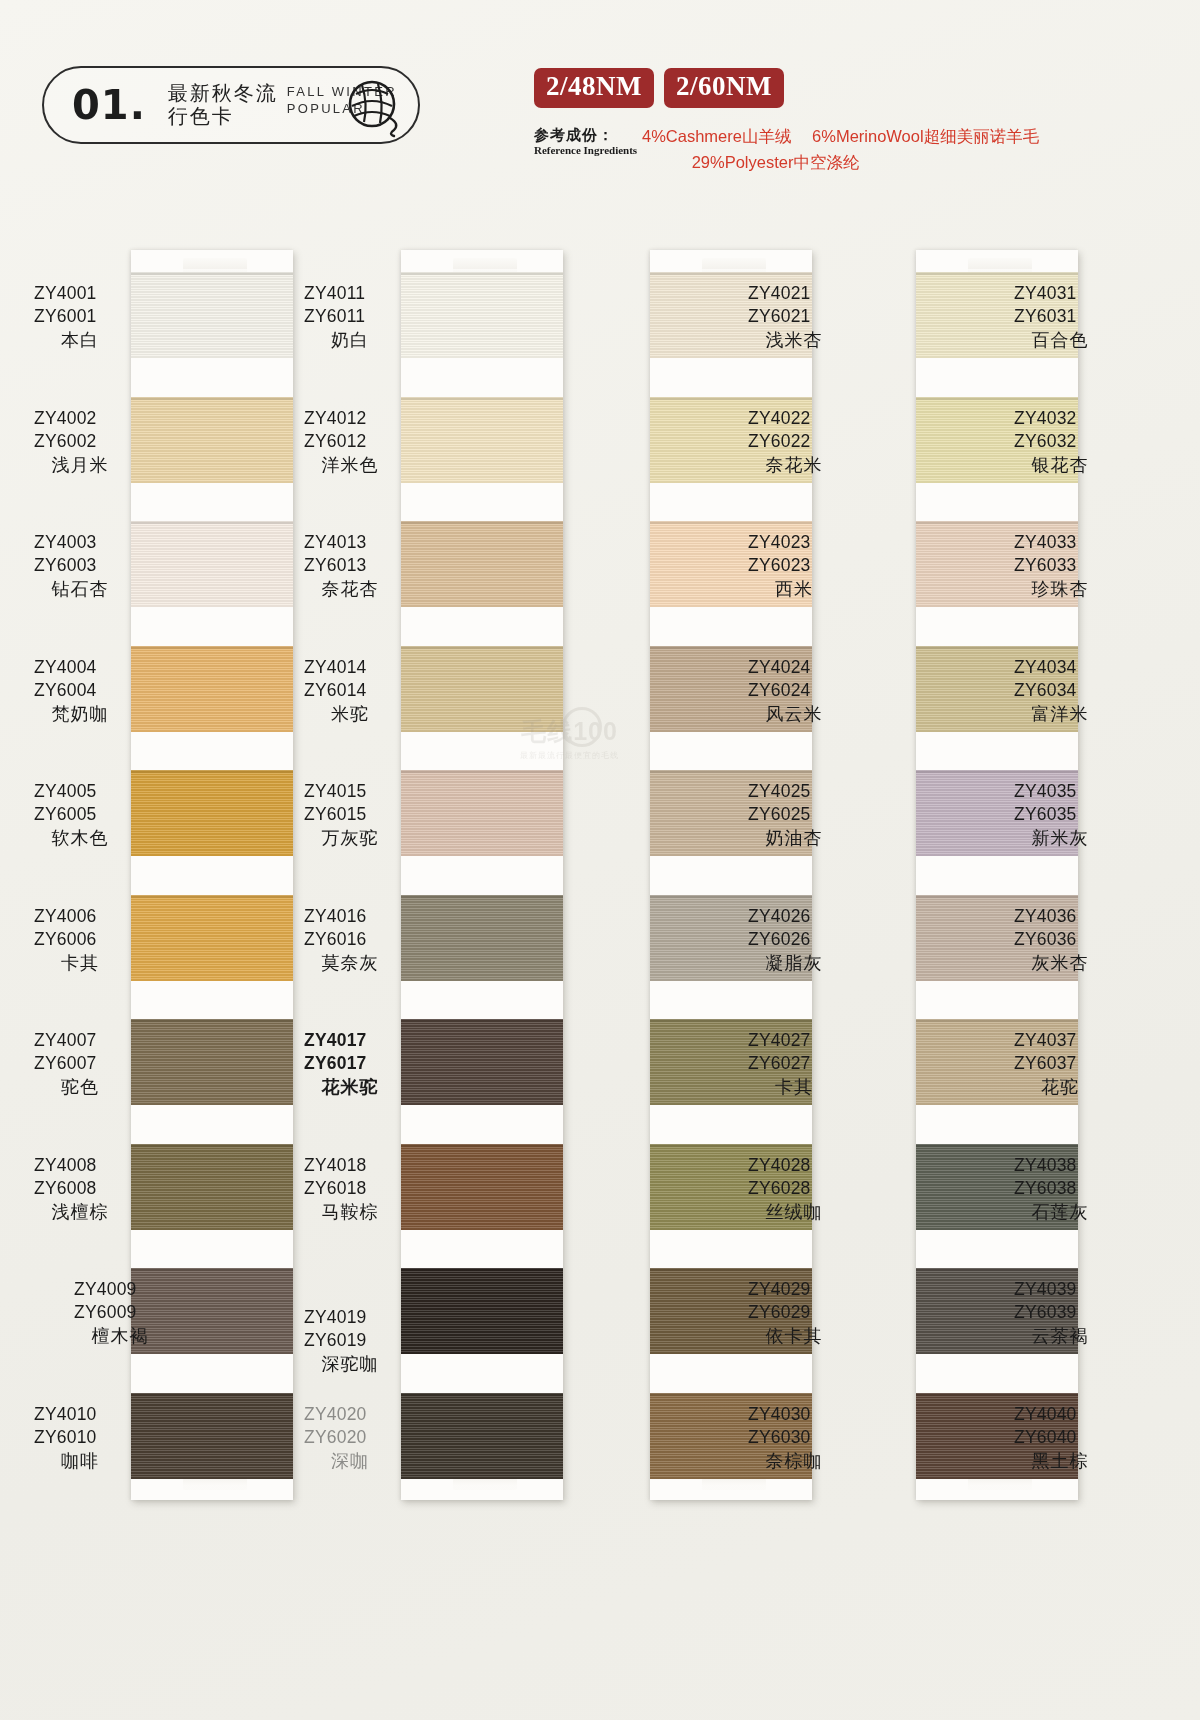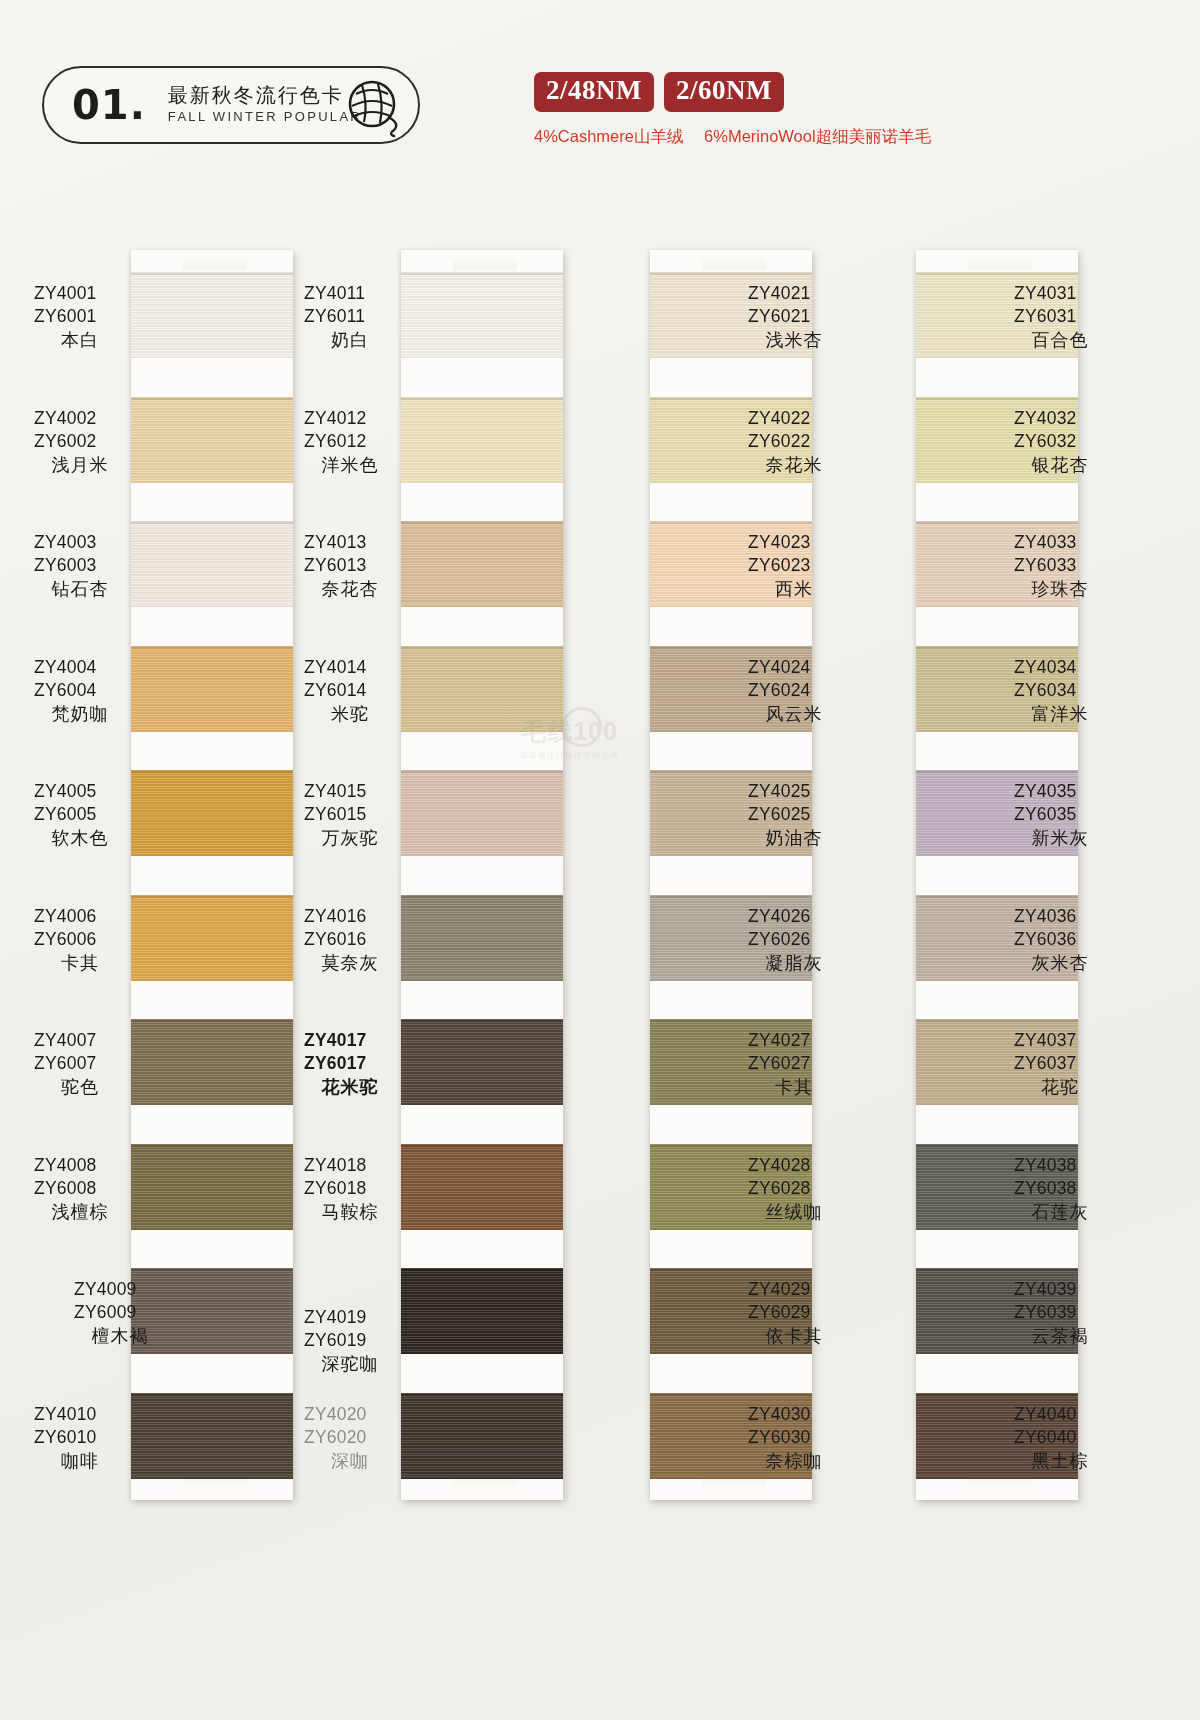--- a/index.html
+++ b/index.html
@@ -27,27 +27,27 @@
     border:2px solid #2c2c2c;border-radius:39px;
     background:rgba(255,255,255,0.28);
     box-sizing:border-box;
     display:flex;align-items:center;
   }
   .badge-num{
     font-family:"DejaVu Sans",sans-serif;
     font-size:40px;font-weight:bold;color:#1d1d1d;
     margin-left:28px;letter-spacing:1px;line-height:1;
   }
-  .badge-texts{margin-left:22px;display:flex;flex-direction:column;justify-content:flex-end;}
+  .badge-texts{margin-left:22px;display:flex;flex-direction:row;justify-content:flex-end;}
   .badge-cn{font-size:20px;color:#222;letter-spacing:2px;line-height:1.15;}
   .badge-en{font-size:13px;color:#333;letter-spacing:2.3px;line-height:1.3;margin-top:2px;}
   .yarn-icon{position:absolute;right:12px;top:8px;}
 
   .head-right{position:absolute;left:534px;top:68px;width:600px;}
-  .tag-row{display:flex;align-items:flex-end;gap:10px;height:44px;}
+  .tag-row{display:flex;align-items:flex-start;gap:10px;height:44px;}
   .nm-tag{
     background:#9d2b2b;color:#fff;
     font-family:"Liberation Serif","DejaVu Serif",serif;
     font-size:27px;font-weight:bold;
     padding:2px 12px 4px 12px;border-radius:7px;
     letter-spacing:0.5px;line-height:1.25;
   }
   .prod-title{
     color:#9d2b2b;font-size:40px;font-weight:bold;
     letter-spacing:2px;margin-left:8px;line-height:1;
@@ -167,24 +167,31 @@
       </span>
     </div>
 
     <div class="head-right">
       <div class="tag-row">
         <span class="nm-tag">2/48NM</span>
         <span class="nm-tag">2/60NM</span>
       </div>
 
       <div class="ing-block">
+        <div class="ing-label">
+          <div class="ing-cn">参考成份：</div>
+          <div class="ing-en">Reference Ingredients</div>
+        </div>
         <div class="ing-lines">
           <div class="ing-line">
             <span class="ing-item">4%Cashmere山羊绒</span>
             <span class="ing-item">6%MerinoWool超细美丽诺羊毛</span>
+          </div>
+          <div class="ing-line center">
+            <span class="ing-item">29%Polyester中空涤纶</span>
           </div>
         </div>
       </div>
     </div>
   </div>
 
   <div class="columns" id="columns">
       <div class="col col-1">
         <div class="strip">
           <div class="strip-top-notch"></div>

